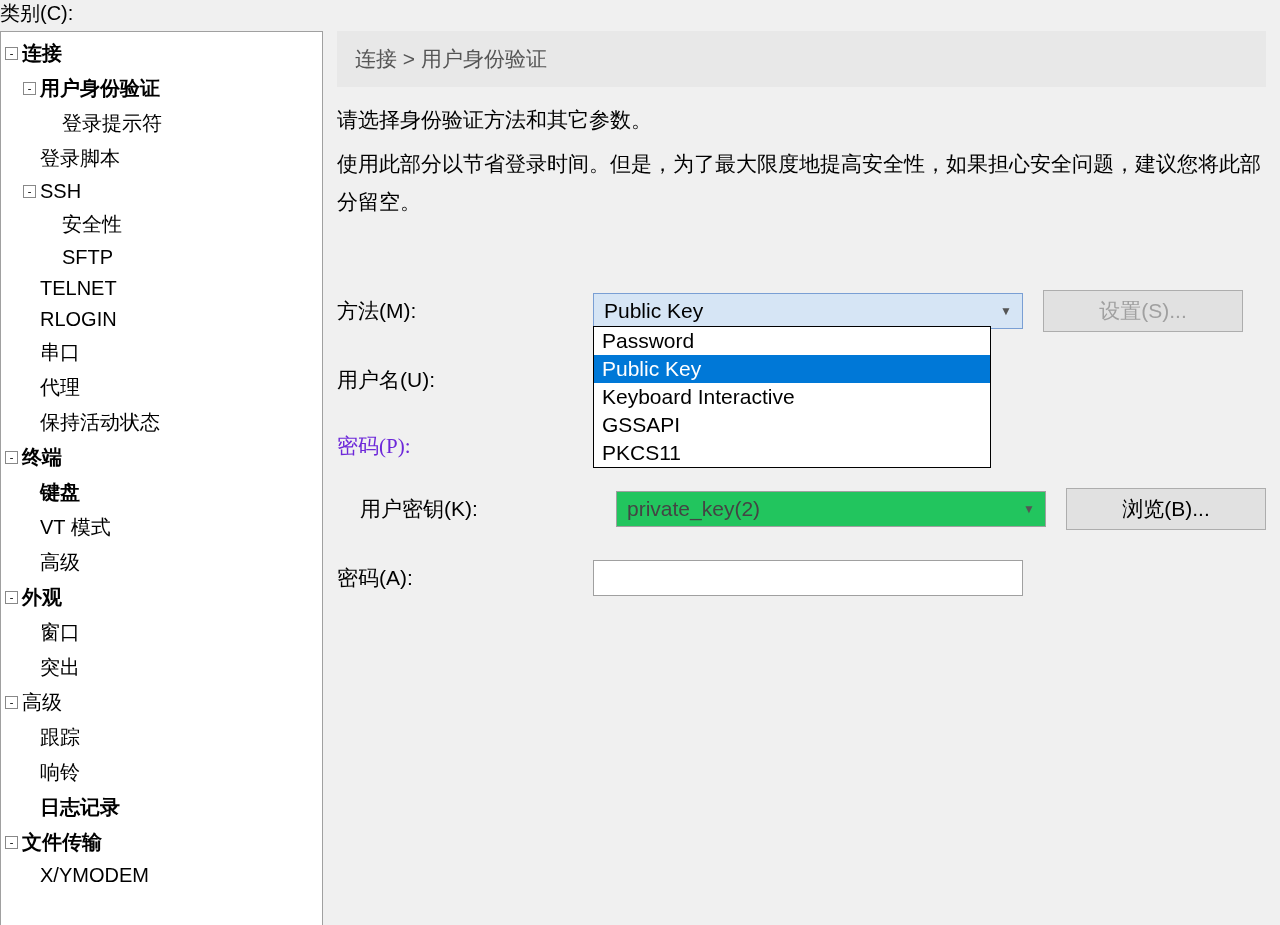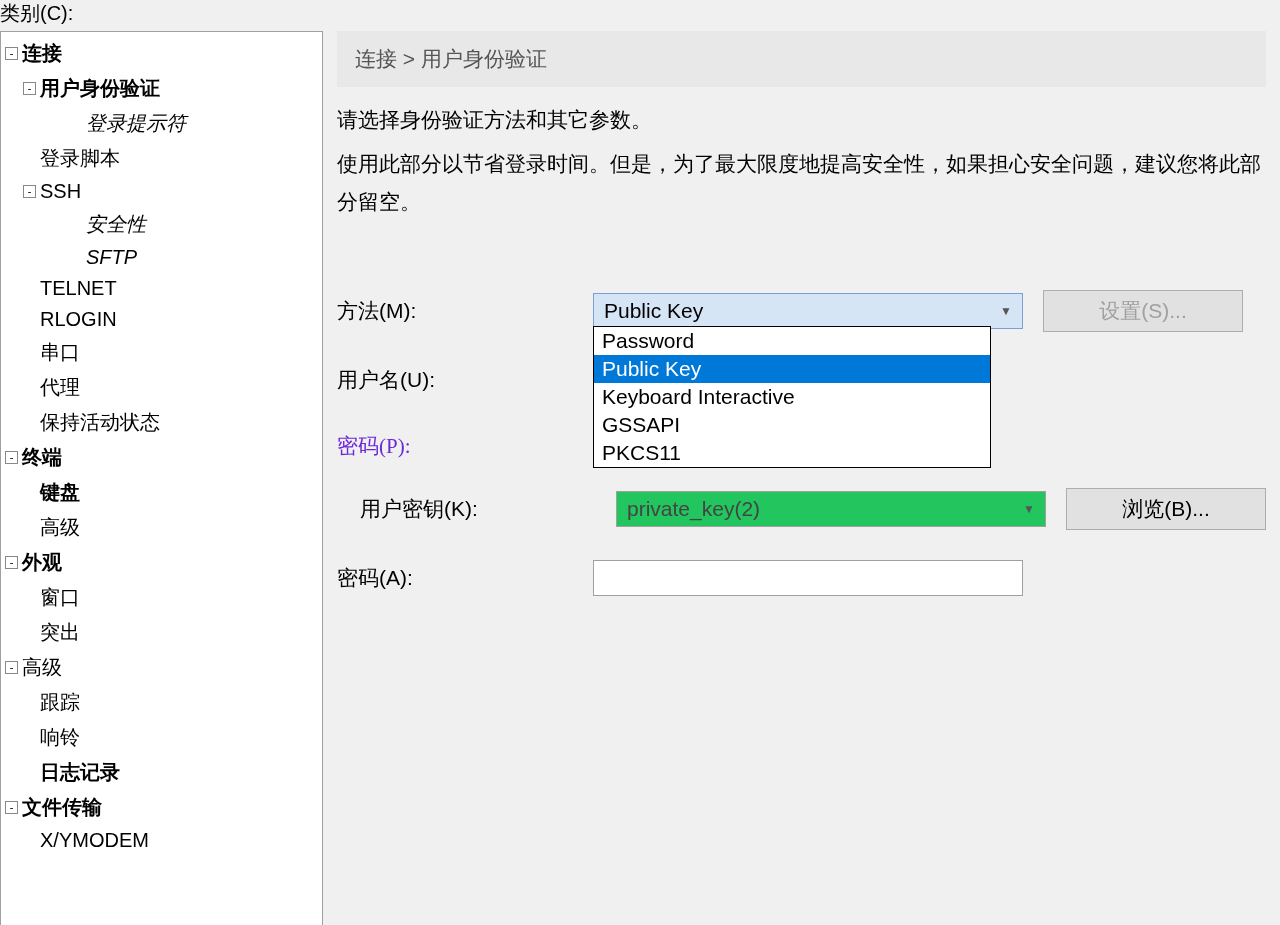--- a/index.html
+++ b/index.html
@@ -50,21 +50,21 @@
       flex-shrink: 0;
       font-family: monospace;
     }
     .tree-spacer {
       width: 17px;
       display: inline-block;
       flex-shrink: 0;
     }
     .indent-0 { padding-left: 4px; }
     .indent-1 { padding-left: 22px; }
-    .indent-2 { padding-left: 68px; font-style: italic; }
+    .indent-2 { padding-left: 44px; }
     .content {
       flex: 1;
       padding: 0 14px;
       background: #f0f0f0;
     }
     .breadcrumb-bar {
       background: #e8e8e8;
       padding: 14px 18px;
       font-size: 21px;
       color: #555;
@@ -219,20 +219,24 @@
         <li class="tree-item indent-0 bold">
           <span class="tree-toggle">-</span>
           <span class="tree-label">终端</span>
         </li>
         <li class="tree-item indent-1 bold">
           <span class="tree-spacer"></span>
           <span class="tree-label">键盘</span>
         </li>
         <li class="tree-item indent-1">
           <span class="tree-spacer"></span>
+          <span class="tree-label">VT 模式</span>
+        </li>
+        <li class="tree-item indent-1">
+          <span class="tree-spacer"></span>
           <span class="tree-label">高级</span>
         </li>
         <li class="tree-item indent-0 bold">
           <span class="tree-toggle">-</span>
           <span class="tree-label">外观</span>
         </li>
         <li class="tree-item indent-1">
           <span class="tree-spacer"></span>
           <span class="tree-label">窗口</span>
         </li>

